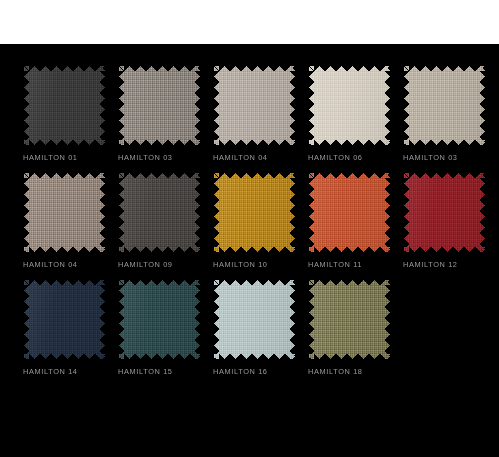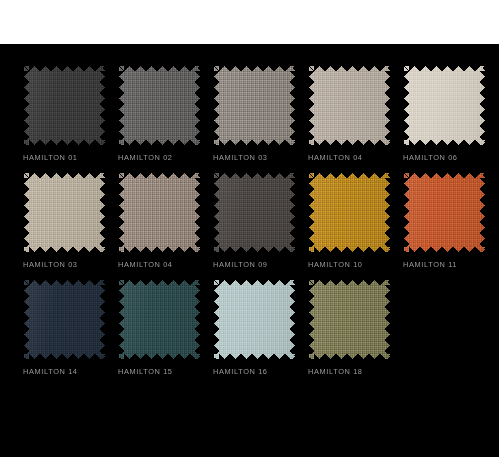--- a/index.html
+++ b/index.html
@@ -132,29 +132,20 @@
         <div class="swatch-wrap">
           <div class="swatch" style="background-color: rgb(59, 58, 58);">
             <div class="swatch-weave"></div>
             <div class="swatch-shade"></div>
           </div>
         </div>
         <div class="swatch-label">HAMILTON 01</div>
       </div>
       <div class="swatch-cell">
         <div class="swatch-wrap">
-          <div class="swatch" style="background-color: rgb(98, 96, 95);">
-            <div class="swatch-weave"></div>
-            <div class="swatch-shade"></div>
-          </div>
-        </div>
-        <div class="swatch-label">HAMILTON 02</div>
-      </div>
-      <div class="swatch-cell">
-        <div class="swatch-wrap">
           <div class="swatch" style="background-color: rgb(141, 134, 127);">
             <div class="swatch-weave"></div>
             <div class="swatch-shade"></div>
           </div>
         </div>
         <div class="swatch-label">HAMILTON 03</div>
       </div>
       <div class="swatch-cell">
         <div class="swatch-wrap">
           <div class="swatch" style="background-color: rgb(182, 172, 161);">
@@ -210,20 +201,29 @@
         <div class="swatch-label">HAMILTON 10</div>
       </div>
       <div class="swatch-cell">
         <div class="swatch-wrap">
           <div class="swatch" style="background-color: rgb(194, 88, 46);">
             <div class="swatch-weave"></div>
             <div class="swatch-shade"></div>
           </div>
         </div>
         <div class="swatch-label">HAMILTON 11</div>
+      </div>
+      <div class="swatch-cell">
+        <div class="swatch-wrap">
+          <div class="swatch" style="background-color: rgb(143, 32, 39);">
+            <div class="swatch-weave"></div>
+            <div class="swatch-shade"></div>
+          </div>
+        </div>
+        <div class="swatch-label">HAMILTON 12</div>
       </div>
       <div class="swatch-cell">
         <div class="swatch-wrap">
           <div class="swatch" style="background-color: rgb(35, 46, 60);">
             <div class="swatch-weave"></div>
             <div class="swatch-shade"></div>
           </div>
         </div>
         <div class="swatch-label">HAMILTON 14</div>
       </div>

